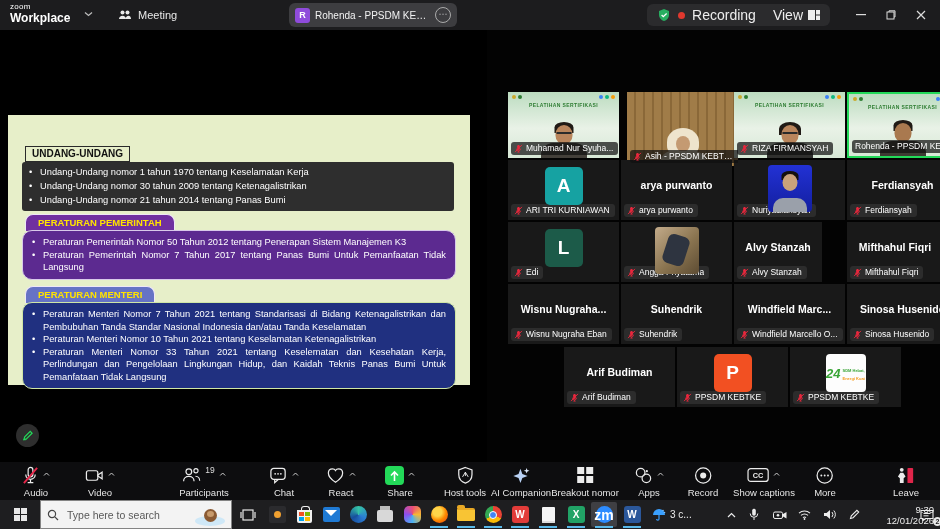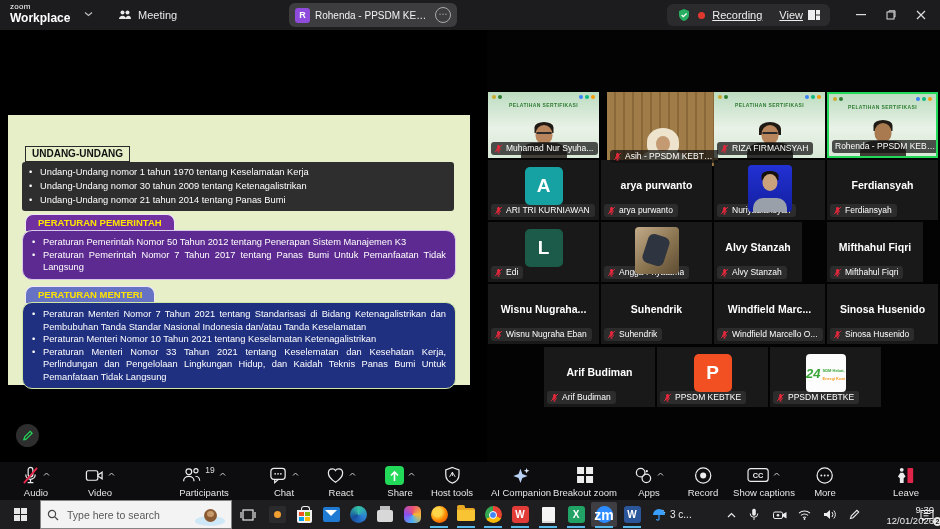--- a/index.html
+++ b/index.html
@@ -19,21 +19,21 @@
   .avatar-r{width:15px;height:15px;border-radius:3px;background:#8f4bdb;color:#fff;font-size:9px;
             font-weight:bold;display:flex;align-items:center;justify-content:center;flex:none;}
   .share-tab .lbl{color:#f2f2f2;font-size:10px;white-space:nowrap;overflow:hidden;
                   text-overflow:ellipsis;flex:1;}
   .tab-more{width:14px;height:14px;border:1px solid #aaa;border-radius:50%;color:#ccc;font-size:9px;
             line-height:12px;text-align:center;flex:none;}
   .tb-right{position:absolute;right:4px;top:0;height:30px;display:flex;align-items:center;}
   .rec-pill{display:flex;align-items:center;background:#2b2b2d;border-radius:6px;height:22px;
             padding:0 10px;gap:7px;margin-right:16px;}
   .rec-dot{width:7px;height:7px;border-radius:50%;background:#e0382e;}
-  .rec-lbl,.view-lbl{color:#ededed;font-size:11px;text-decoration:underline;}
+  .rec-lbl,.view-lbl{color:#ededed;font-size:14px;}
   .view-btn{display:flex;align-items:center;gap:5px;margin-left:10px;}
   .win-btn{width:30px;height:30px;display:flex;align-items:center;justify-content:center;color:#dcdcdc;}
 
   
   .main{position:absolute;top:30px;left:0;width:940px;height:432px;background:#000;}
 
   
   .slide{position:absolute;left:8px;top:85px;width:462px;height:270px;background:#e7efc9;}
   .banner{position:absolute;left:154px;top:3px;right:0;height:24px;background:#1fa94d;
           display:flex;align-items:center;justify-content:center;}
@@ -56,21 +56,21 @@
   .gov-box,.min-box{position:absolute;left:14px;width:434px;border-radius:10px;
         padding:5px 9px;box-sizing:border-box;}
   .gov-box{top:115px;background:#5c2a90;border:1px solid #d8c9ea;}
   .gov-box .item,.min-box .item{font-size:9.3px;line-height:12.5px;}
   .min-box{top:187px;background:#203080;border:1px solid #cfe6a6;}
   .annotate-btn{position:absolute;left:16px;top:394px;width:23px;height:23px;border-radius:50%;
         background:#2e2e2e;border:none;display:flex;align-items:center;justify-content:center;cursor:pointer;}
 
   
   .panel{position:absolute;left:487px;top:0;width:453px;height:432px;background:#030303;}
-  .tile{position:absolute;background:#191919;overflow:hidden;box-sizing:border-box;}
+  .tile{position:absolute;background:#191919;overflow:hidden;box-sizing:border-box;margin-left:20px;}
   .vtile .vbg{position:absolute;inset:0;background:linear-gradient(180deg,#bcdcc0 0%,#e9f2e7 55%,#d7e8d6 100%);}
   .vtile.wood .vbg{background:repeating-linear-gradient(90deg,#a07c48 0 7px,#8a6838 7px 9px);}
   .vlogos{position:absolute;top:3px;left:4px;right:4px;height:5px;display:flex;justify-content:space-between;}
   .vlogos .lg{display:flex;gap:2px;}
   .vlogos i{width:4px;height:4px;border-radius:50%;display:block;}
   .vtxt{position:absolute;top:10px;left:0;right:0;text-align:center;color:#2e7d32;font-weight:bold;
         font-size:5px;letter-spacing:.4px;}
   .person{position:absolute;left:50%;bottom:0;transform:translateX(-50%);width:56px;height:36px;}
   .head{position:absolute;left:50%;top:3px;transform:translateX(-50%);width:17px;height:19px;
         border-radius:50% 50% 45% 45%;background:#b9855c;}
@@ -660,21 +660,21 @@
           <svg width="11" height="12" viewBox="0 0 11 12">
               <path d="M5.5 11V2.5M2 5.5 5.5 2 9 5.5" stroke="#fff" stroke-width="1.6" fill="none"></path>
             </svg>
         </span>
         <svg class="chev" width="7" height="5" viewBox="0 0 7 5">
             <path d="M1 3.5 3.5 1 6 3.5" stroke="#cfcfcf" fill="none"></path>
           </svg>
       </div>
       <div class="tb-lbl">Share</div>
     </div>
-    <div class="tb-item" style="left:452px">
+    <div class="tb-item" style="left:465px">
       <div class="iconrow">
         <svg width="17" height="19" viewBox="0 0 18 20">
             <path d="M9 1.5 16 4v5c0 4.5-3 7.8-7 9-4-1.2-7-4.5-7-9V4z" fill="none" stroke="#ececec" stroke-width="1.3"></path>
             <path d="M9 6.5v4M9 6.5l3 5M9 6.5l-3 5" stroke="#ececec" stroke-width="1" fill="none"></path>
           </svg>
       </div>
       <div class="tb-lbl">Host tools</div>
     </div>
     <div class="tb-item" style="left:521px">
       <div class="iconrow">
@@ -687,21 +687,21 @@
     </div>
     <div class="tb-item" style="left:585px">
       <div class="iconrow">
         <svg width="18" height="18" viewBox="0 0 18 18">
             <rect x="1" y="1" width="7" height="7" fill="#ececec"></rect>
             <rect x="10" y="1" width="7" height="7" fill="#ececec"></rect>
             <rect x="1" y="10" width="7" height="7" fill="#ececec"></rect>
             <rect x="10" y="10" width="7" height="7" fill="#ececec"></rect>
           </svg>
       </div>
-      <div class="tb-lbl">Breakout zoom</div>
+      <div class="tb-lbl">Breakout nomor</div>
     </div>
     <div class="tb-item" style="left:649px">
       <div class="iconrow">
         <svg width="19" height="19" viewBox="0 0 20 20">
             <circle cx="7" cy="7" r="4.5" fill="none" stroke="#ececec" stroke-width="1.3"></circle>
             <circle cx="13" cy="13" r="4.5" fill="none" stroke="#ececec" stroke-width="1.3"></circle>
             <circle cx="13.5" cy="5.5" r="1.2" fill="#ececec"></circle>
           </svg>
         <svg class="chev" width="7" height="5" viewBox="0 0 7 5">
             <path d="M1 3.5 3.5 1 6 3.5" stroke="#cfcfcf" fill="none"></path>

